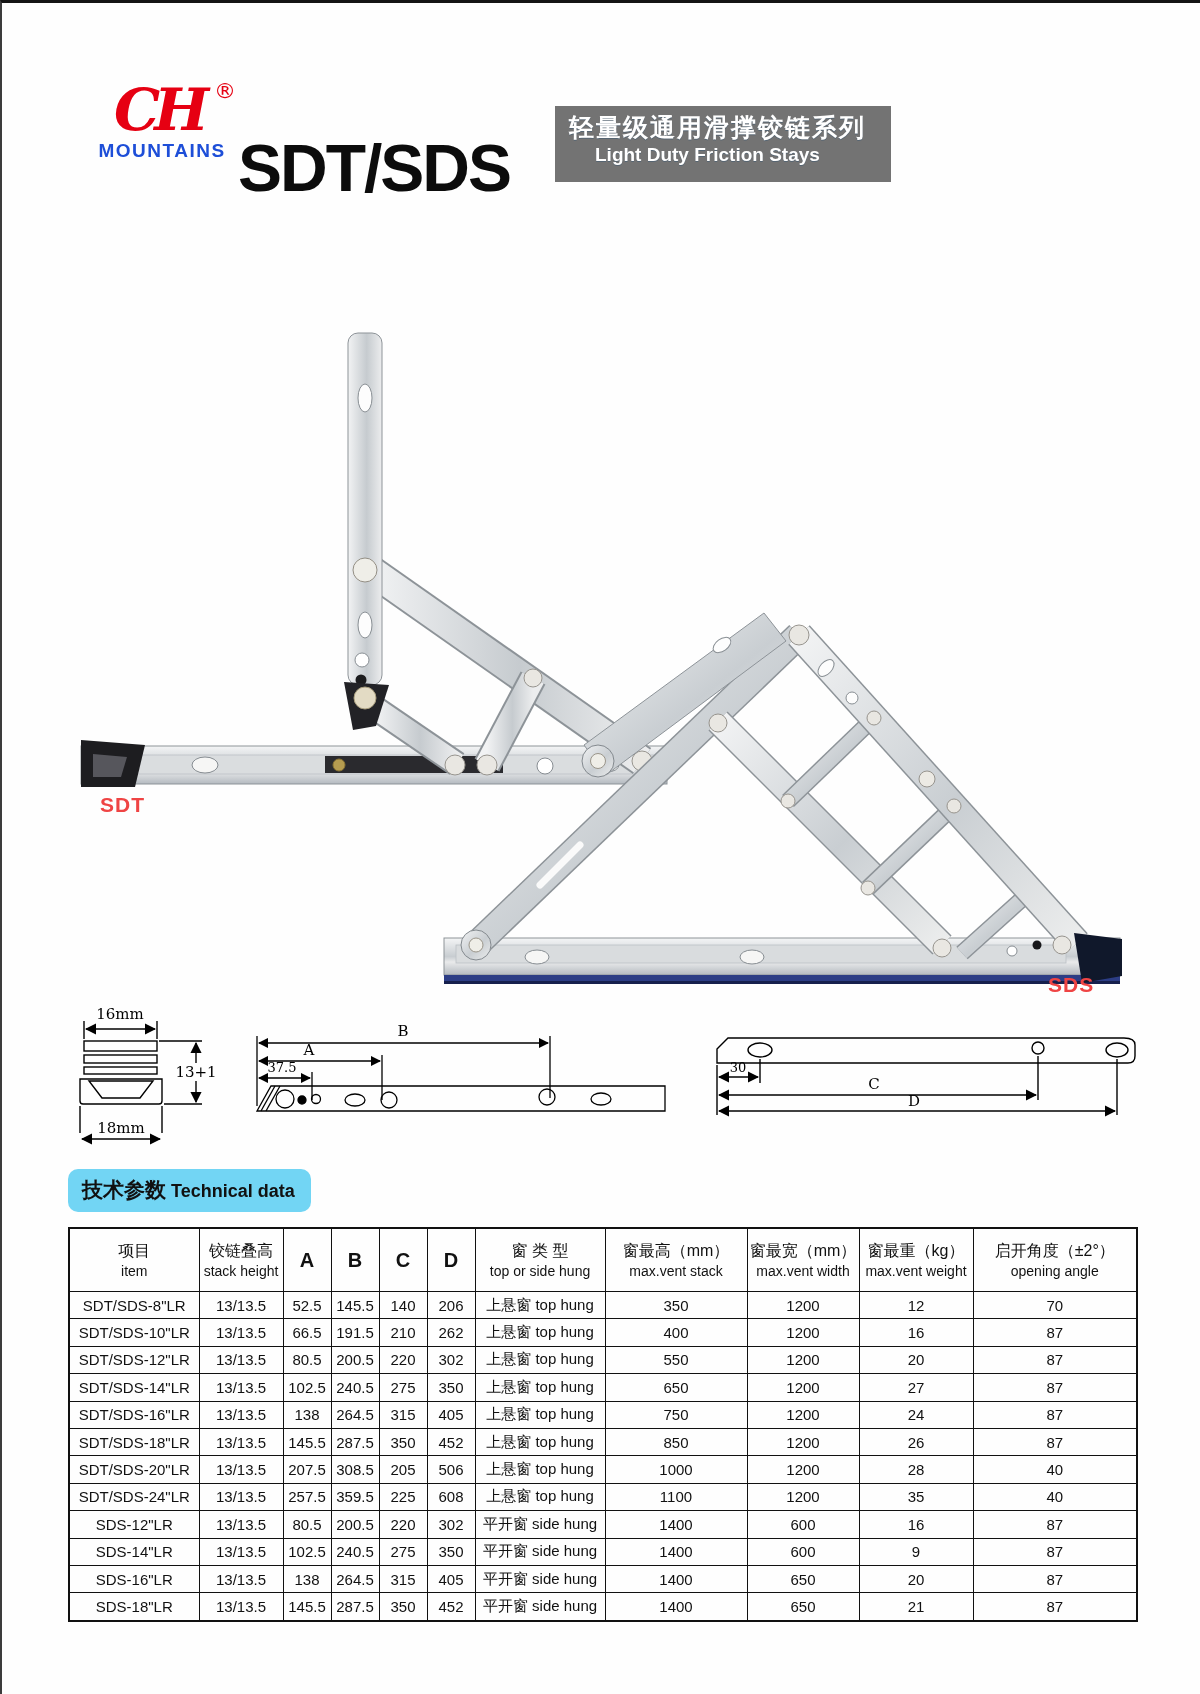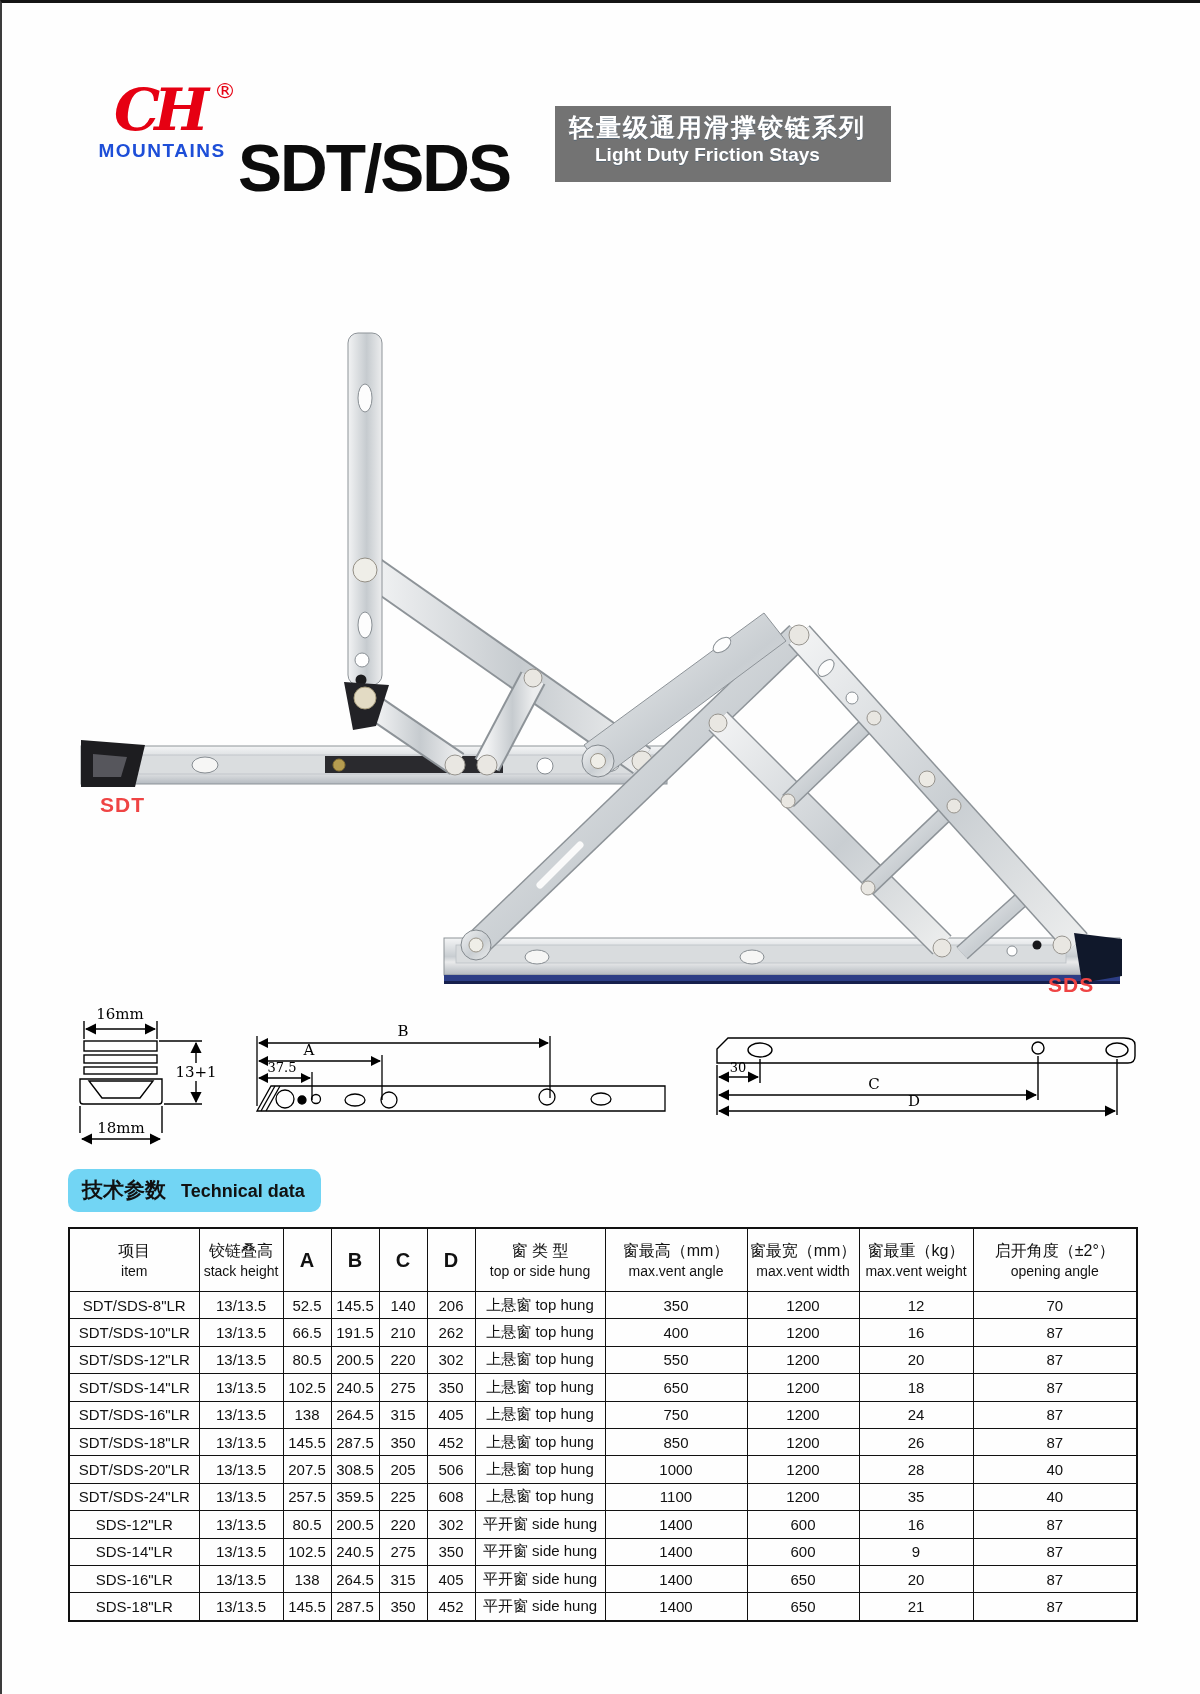--- a/index.html
+++ b/index.html
@@ -25,21 +25,21 @@
   svg.draw{position:absolute;}
   #draw-cross{left:60px;top:988px;}
   #draw-side{left:225px;top:1015px;}
   #draw-top{left:650px;top:1000px;}
   svg.draw text{font-family:"DejaVu Serif","Liberation Serif",serif;font-size:15px;fill:#000;}
   svg.draw text.small{font-size:13px;}
   
   .section-label{position:absolute;left:66px;top:1166px;background:#72d5f4;border-radius:10px;
     padding:7px 16px 8px 14px;white-space:nowrap;}
   .section-label .cn{font-size:21px;font-weight:bold;}
-  .section-label .en{font-size:18px;font-weight:600;margin-left:15px;}
+  .section-label .en{font-size:18px;font-weight:600;margin-left:5px;}
   
   table.tech{position:absolute;left:66px;top:1224px;border-collapse:collapse;table-layout:fixed;
     width:1068px;border:2.5px solid #111;}
   table.tech th,table.tech td{border:1.6px solid #111;text-align:center;padding:0 2px;overflow:hidden;}
   table.tech thead th{height:62px;vertical-align:middle;}
   .th-cn{font-size:16px;font-weight:400;line-height:1.5;}
   .th-en{font-size:14px;font-weight:500;line-height:1.25;}
   .th-letter{font-size:20px;font-weight:600;}
   table.tech tbody td{height:26.4px;font-size:15px;font-weight:500;}
 </style>
@@ -304,21 +304,21 @@
           </th>
           <th>
             <div class="th-letter">D</div>
           </th>
           <th>
             <div class="th-cn">窗 类 型</div>
             <div class="th-en">top or side hung</div>
           </th>
           <th>
             <div class="th-cn">窗最高（mm）</div>
-            <div class="th-en">max.vent angle</div>
+            <div class="th-en">max.vent stack</div>
           </th>
           <th>
             <div class="th-cn">窗最宽（mm）</div>
             <div class="th-en">max.vent width</div>
           </th>
           <th>
             <div class="th-cn">窗最重（kg）</div>
             <div class="th-en">max.vent weight</div>
           </th>
           <th>
@@ -370,21 +370,21 @@
         <tr>
           <td>SDT/SDS-14"LR</td>
           <td>13/13.5</td>
           <td>102.5</td>
           <td>240.5</td>
           <td>275</td>
           <td>350</td>
           <td>上悬窗 top hung</td>
           <td>650</td>
           <td>1200</td>
-          <td>18</td>
+          <td>27</td>
           <td>87</td>
         </tr>
         <tr>
           <td>SDT/SDS-16"LR</td>
           <td>13/13.5</td>
           <td>138</td>
           <td>264.5</td>
           <td>315</td>
           <td>405</td>
           <td>上悬窗 top hung</td>

